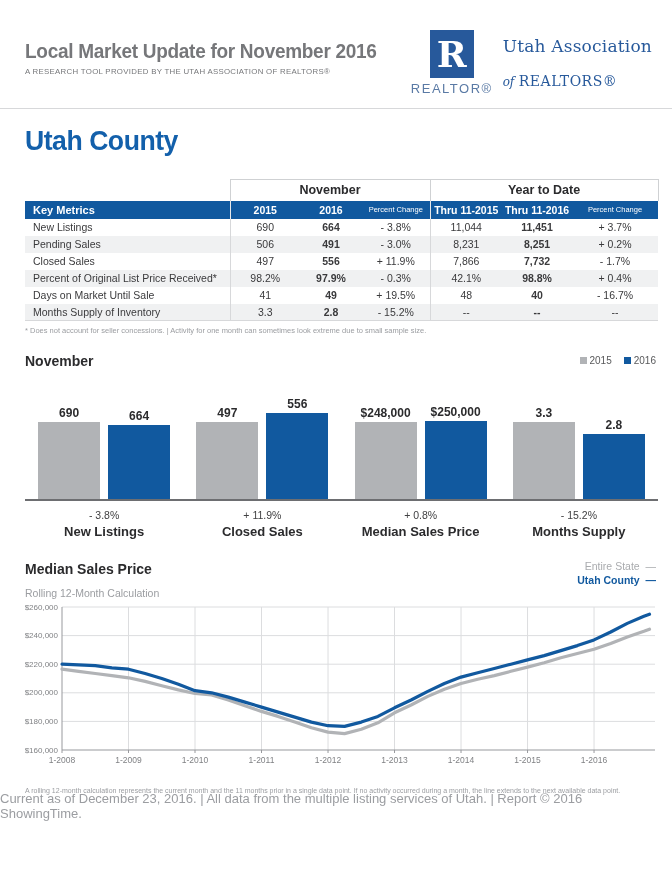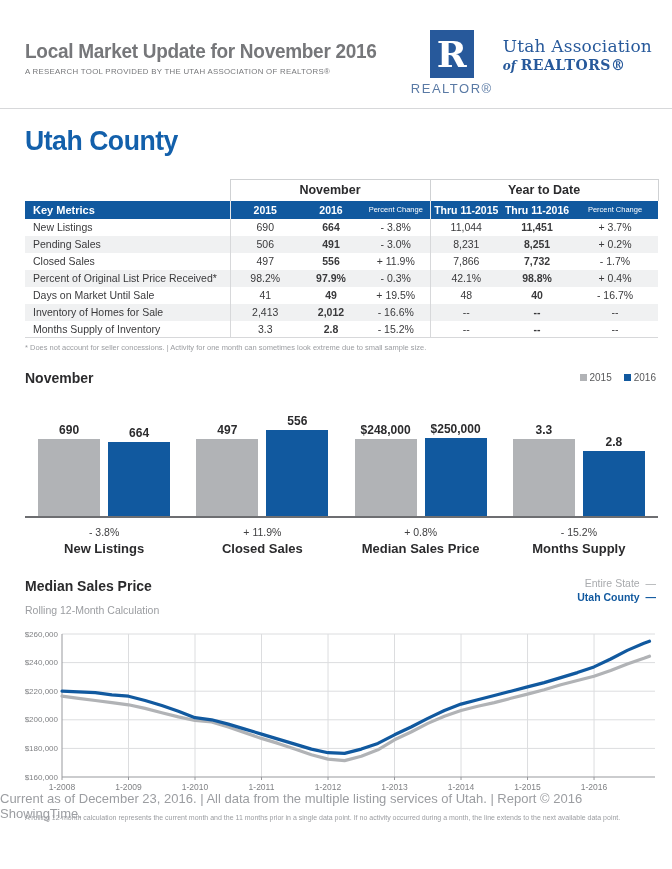--- a/index.html
+++ b/index.html
@@ -11,21 +11,21 @@
   .hdr { display:flex; justify-content:space-between; align-items:flex-start; padding:30px 14px 0 25px; }
   .hdr-title { font-size:20px; font-weight:bold; color:#76777a; letter-spacing:-0.3px; transform:scaleX(0.95); transform-origin:left; margin-top:10px; }
   .hdr-sub { font-size:8px; color:#76777a; letter-spacing:0.3px; margin-top:4px; transform:scaleX(0.98); transform-origin:left; }
   .logo-wrap { display:flex; align-items:flex-start; gap:10px; margin-right:6px; }
   .rbox-col { display:flex; flex-direction:column; align-items:center; }
   .rbox { width:44px; height:48px; background:#27599b; display:flex; align-items:center; justify-content:center; }
   .rbox span { font-family:"DejaVu Serif", serif; font-weight:bold; font-size:36px; color:#ffffff; line-height:1; }
   .rlabel { font-size:13px; color:#5a7aa5; letter-spacing:1.5px; margin-top:3px; }
   .org { font-family:"DejaVu Serif", serif; color:#27599b; margin-top:6px; }
   .org-l1 { font-size:17px; letter-spacing:0.2px; }
-  .org-l2 { font-size:14px; margin-top:1px;font-weight:bold; }
+  .org-l2 { font-size:14px; margin-top:17px; }
   .org-l2 .of { font-style:italic; font-size:12px; }
   .org-l2 .caps { letter-spacing:0.5px; }
   .divider { height:1px; background:#d7d8da; margin:12px 0 0 0; }
   .region { font-size:28px; font-weight:bold; color:#1360ab; letter-spacing:-0.5px; transform:scaleX(0.95); transform-origin:left; margin:16px 0 0 25px; }
 
   
   .tbl-wrap { padding:22px 14px 0 25px; }
   table { border-collapse:collapse; table-layout:fixed; width:633px; }
   col.c-lbl{width:205px;} col.c-n15{width:70px;} col.c-n16{width:62px;} col.c-npc{width:68px;}
   col.c-y15{width:72px;} col.c-y16{width:70px;} col.c-ypc{width:86px;}
@@ -58,21 +58,21 @@
   .bpct { font-size:10.5px; color:#404042; margin-top:8px; }
   .bname { font-size:13px; font-weight:bold; color:#2b2b2d; margin-top:3px; }
 
   
   .line-sec { position:relative; padding:22px 14px 0 25px; }
   .line-title { font-size:14px; font-weight:bold; color:#2b2b2d; }
   .line-sub { font-size:10.5px; color:#9b9da1; margin-top:10px; }
   .line-legend { position:absolute; right:16px; top:20px; text-align:right; font-size:10.5px; line-height:14px; }
   .line-legend .state { color:#a9abae; }
   .line-legend .county { color:#11599f; font-weight:bold; }
-  .line-chart { margin-top:10px;text-align:center; }
+  .line-chart { margin-top:0;text-align:center; }
   .chart-note { font-size:7px; color:#9b9da1; margin-top:6px; }
 
   
   .footer { position:absolute; bottom:48px; right:16px; font-size:13px; color:#9b9da1; }
 </style>
 </head>
 <body>
 
 <div class="page">
 
@@ -163,29 +163,20 @@
             <td>+ 0.4%</td>
           </tr>
           <tr>
             <td class="lbl">Days on Market Until Sale</td>
             <td class="sep">41</td>
             <td class="b">49</td>
             <td>+ 19.5%</td>
             <td class="sep">48</td>
             <td class="b">40</td>
             <td>- 16.7%</td>
-          </tr>
-          <tr>
-            <td class="lbl">Inventory of Homes for Sale</td>
-            <td class="sep">2,413</td>
-            <td class="b">2,012</td>
-            <td>- 16.6%</td>
-            <td class="sep">--</td>
-            <td class="b">--</td>
-            <td>--</td>
           </tr>
           <tr>
             <td class="lbl">Months Supply of Inventory</td>
             <td class="sep">3.3</td>
             <td class="b">2.8</td>
             <td>- 15.2%</td>
             <td class="sep">--</td>
             <td class="b">--</td>
             <td>--</td>
           </tr>

